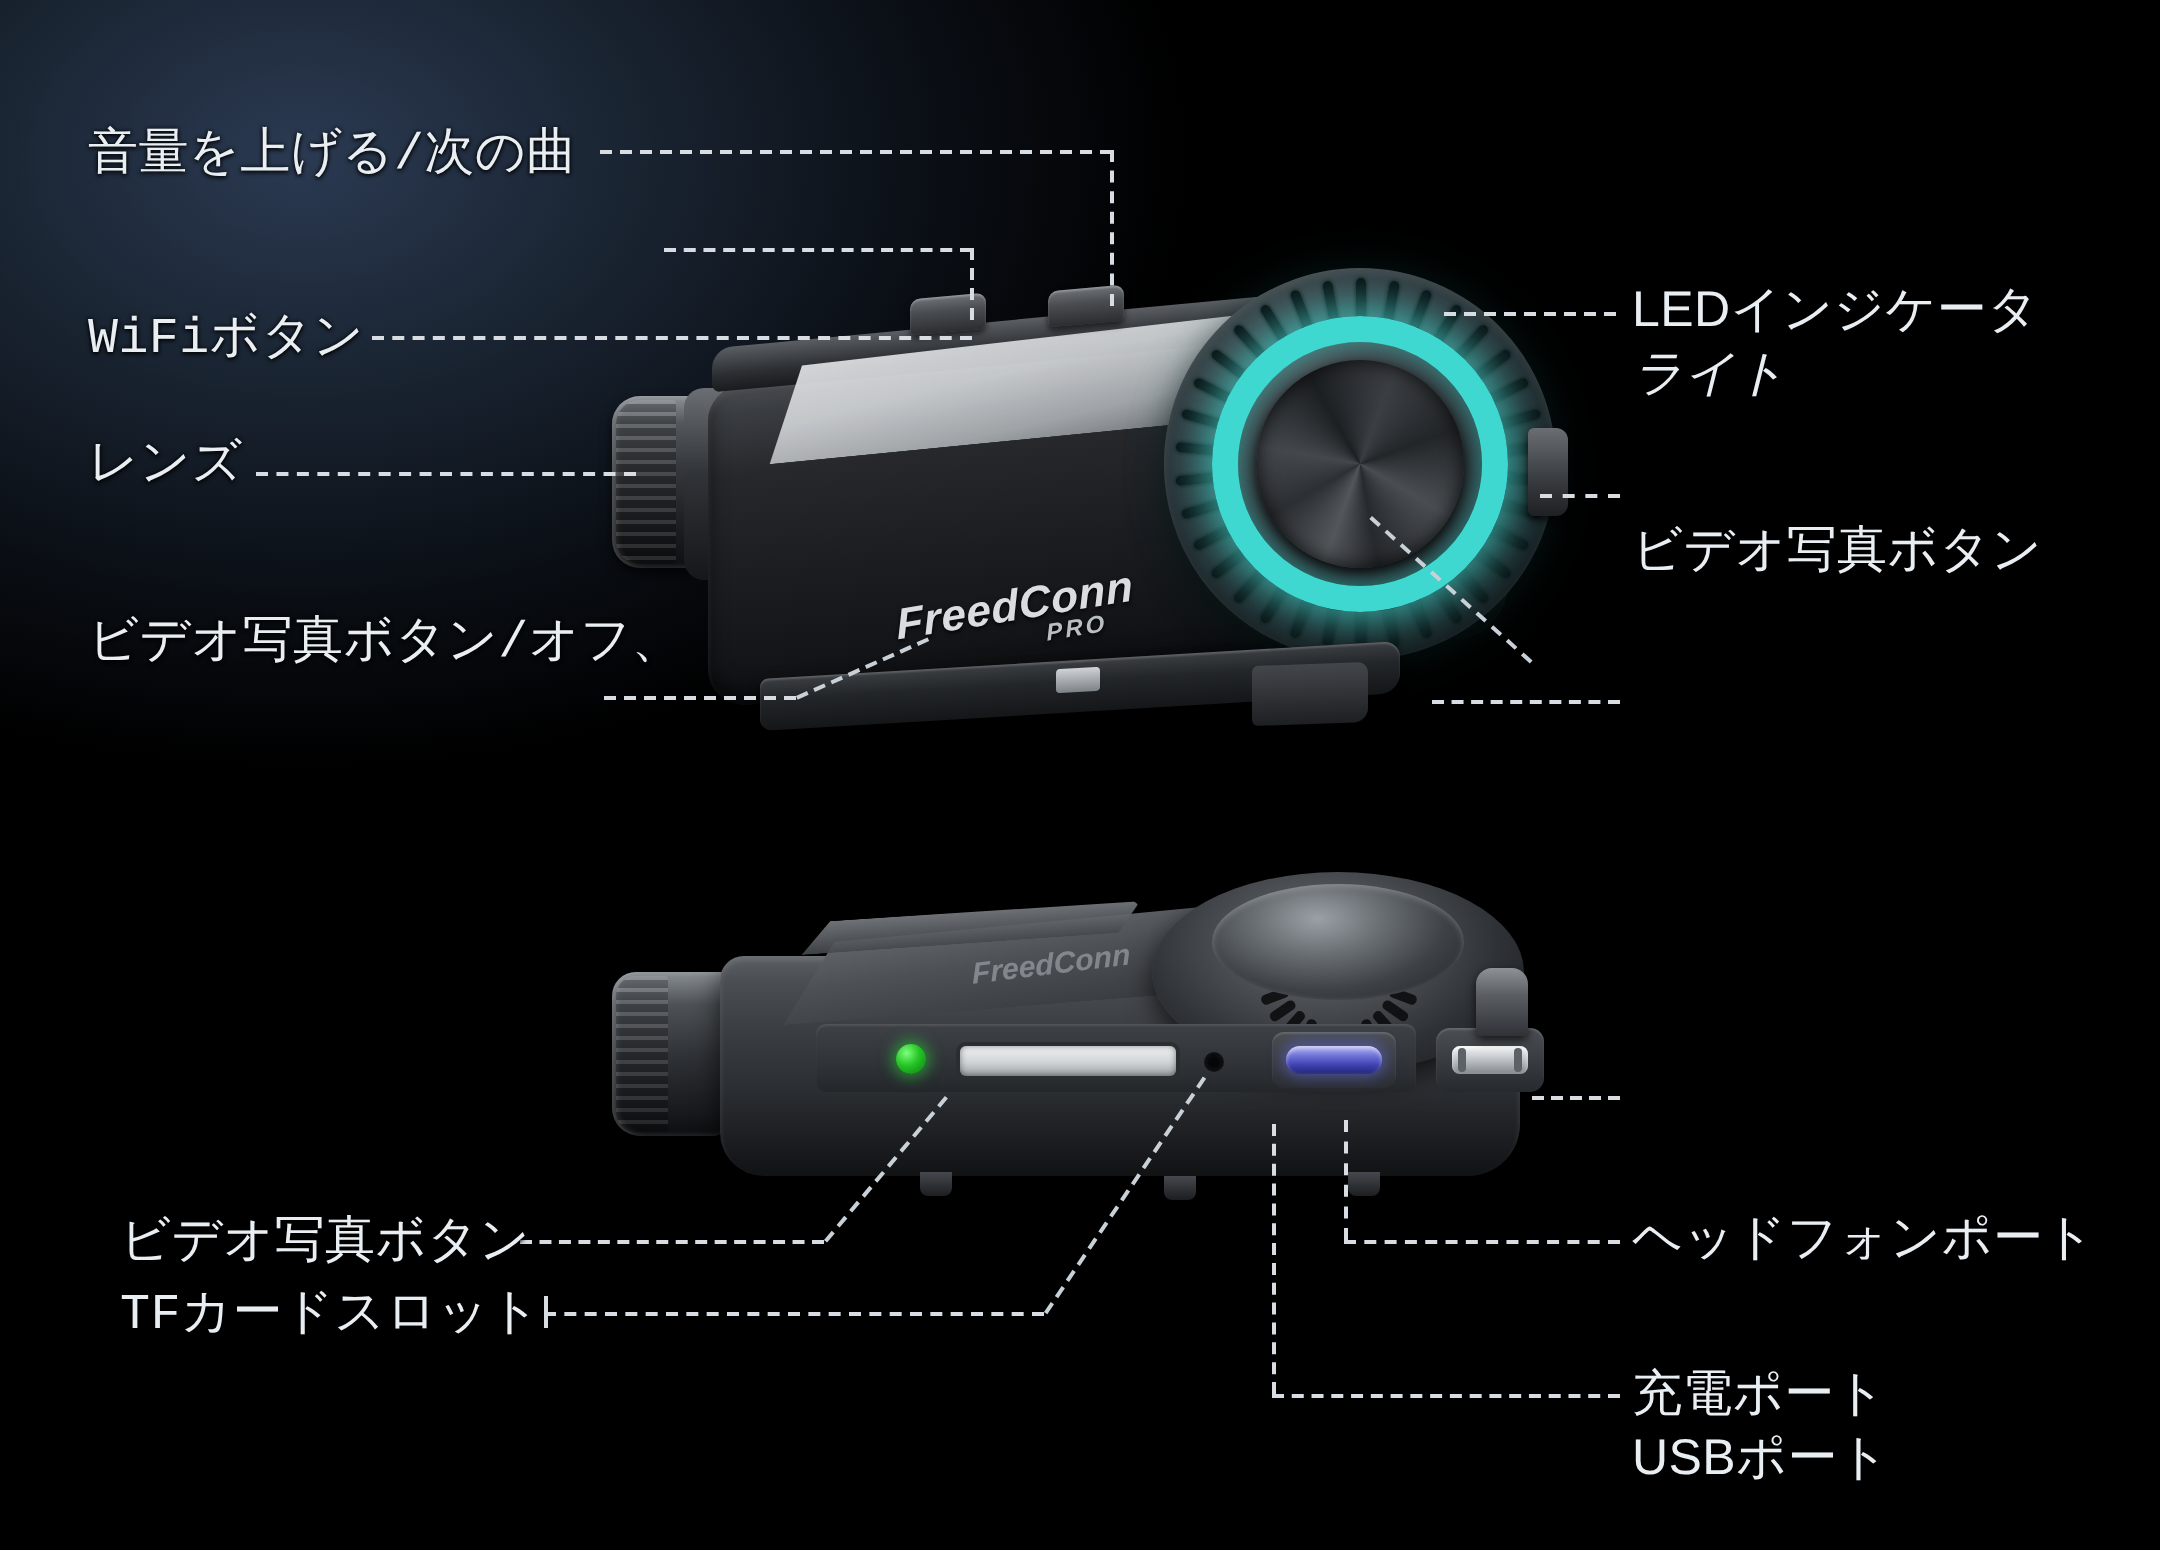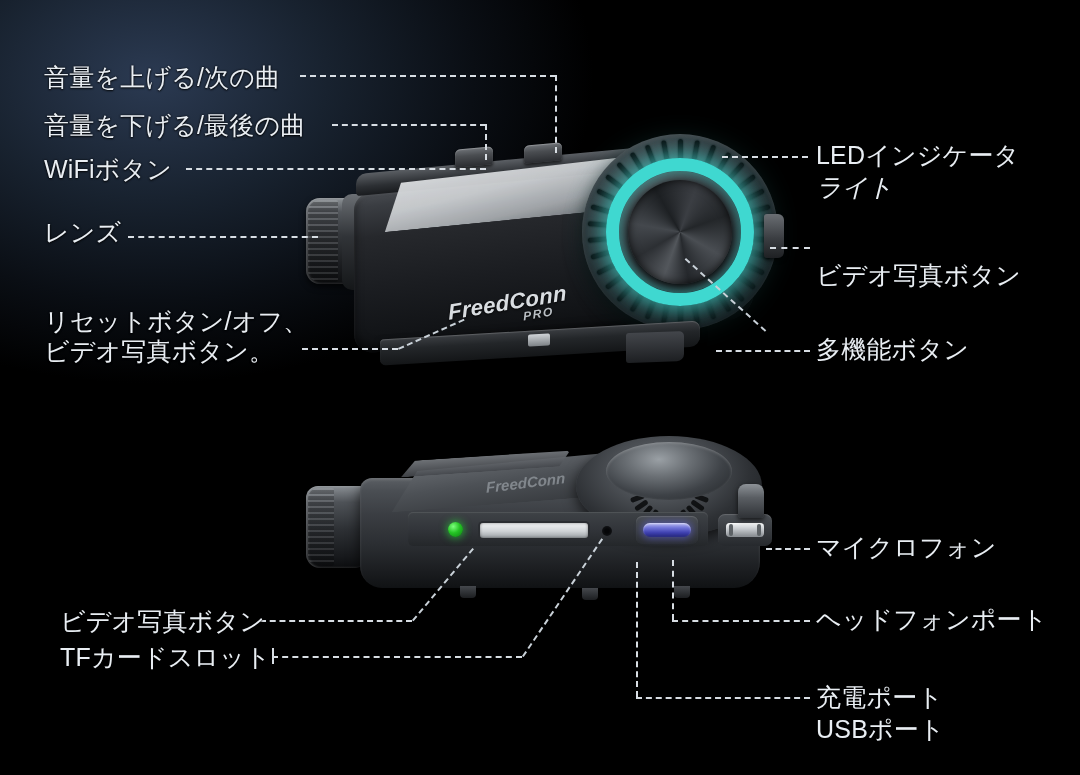--- a/index.html
+++ b/index.html
@@ -23,21 +23,21 @@
     position: absolute;
     color: #e9eef3;
     font-size: 25px;
     line-height: 35px;
     font-weight: 400;
     letter-spacing: 0.2px;
     white-space: nowrap;
     text-shadow: 0 0 2px rgba(0,0,0,.9), 0 1px 2px rgba(0,0,0,.8);
   }
   .callout.right { text-align: left; }
-  .callout.left  { text-align: left; }
+  .callout.left  { text-align: left; font-family: Liberation Mono, monospace; }
 
   
   .lead {
     position: absolute;
     pointer-events: none;
   }
   .lead.h {
     height: 0;
     border-top: 2px dashed #d7dde3;
   }
@@ -646,32 +646,28 @@
 
   <div class="lead h" style="left:766px; top:548px; width:44px;"></div>
 
   <div class="lead h" style="left:672px; top:620px; width:138px;"></div>
   <div class="lead v" style="left:672px; top:560px; height:60px;"></div>
 
   <div class="lead h" style="left:636px; top:697px; width:174px;"></div>
   <div class="lead v" style="left:636px; top:562px; height:135px;"></div>
 
   <div class="callout left" style="left:44px; top:60px;">音量を上げる/次の曲</div>
-  <div class="callout left" style="left:44px; top:108px;">音量を下げる/最後の曲</div>
   <div class="callout left" style="left:44px; top:152px;">WiFiボタン</div>
   <div class="callout left" style="left:44px; top:215px;">レンズ</div>
-  <div class="callout left" style="left:44px; top:304px;">リセットボタン/オフ、</div>
-  <div class="callout left" style="left:44px; top:334px;">ビデオ写真ボタン。</div>
+  <div class="callout left" style="left:44px; top:304px;">ビデオ写真ボタン/オフ、</div>
 
   <div class="callout right" style="left:816px; top:138px;">LEDインジケータ</div>
   <div class="callout right" style="left:816px; top:170px;font-style:italic;">ライト</div>
   <div class="callout right" style="left:816px; top:258px;">ビデオ写真ボタン</div>
-  <div class="callout right" style="left:816px; top:332px;">多機能ボタン</div>
 
   <div class="callout left" style="left:60px; top:604px;">ビデオ写真ボタン</div>
   <div class="callout left" style="left:60px; top:640px;text-align:right;">TFカードスロット</div>
 
-  <div class="callout right" style="left:816px; top:530px;">マイクロフォン</div>
   <div class="callout right" style="left:816px; top:680px;">充電ポート</div>
   <div class="callout right" style="left:816px; top:602px;">ヘッドフォンポート</div>
   <div class="callout right" style="left:816px; top:712px;">USBポート</div>
 
 </div>
 
 </body></html>

